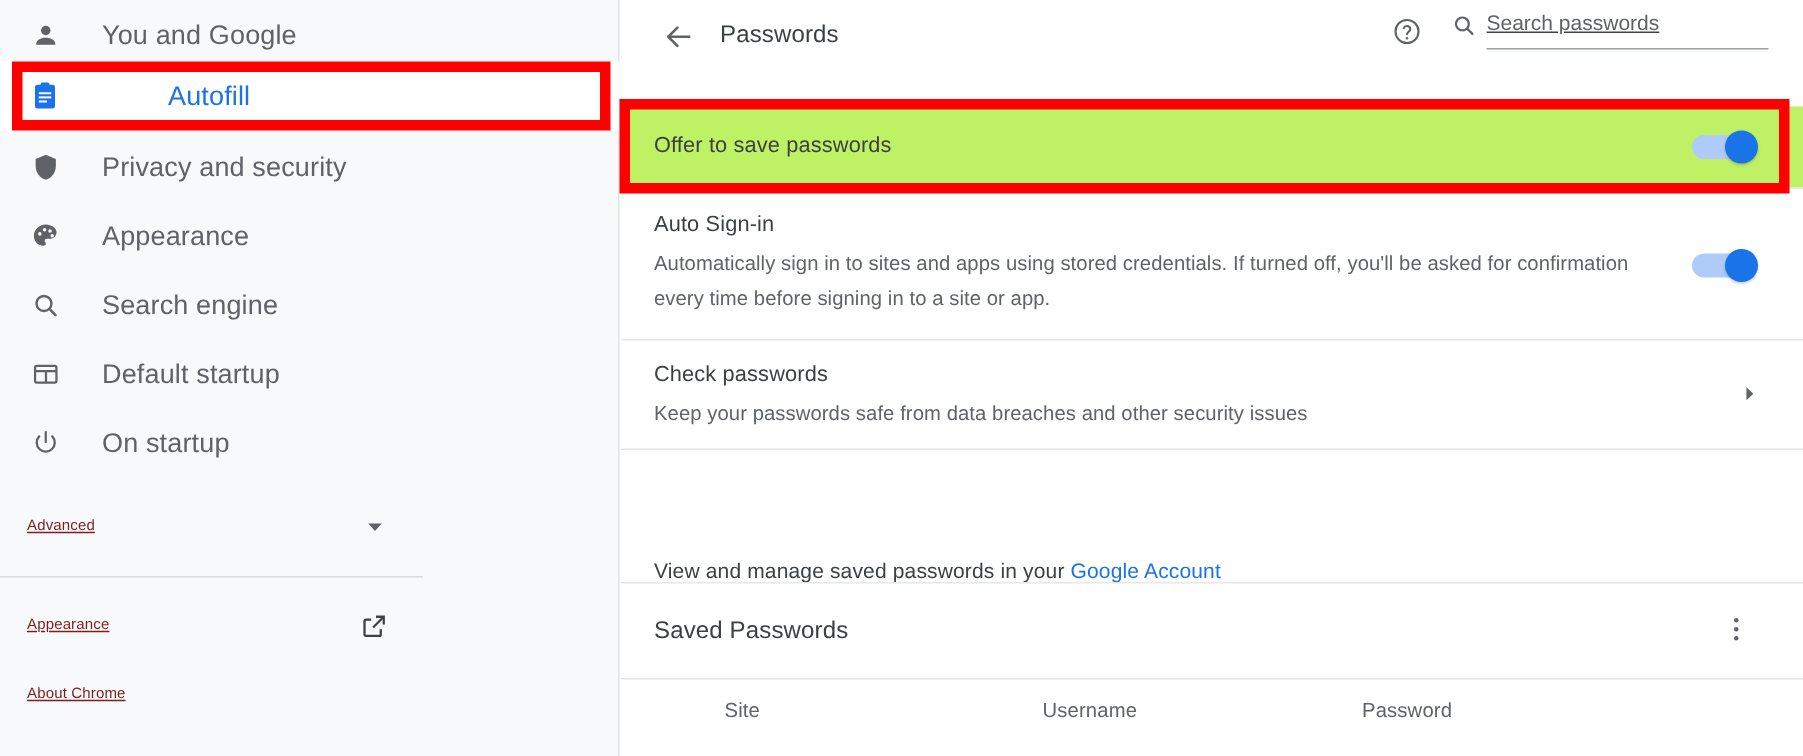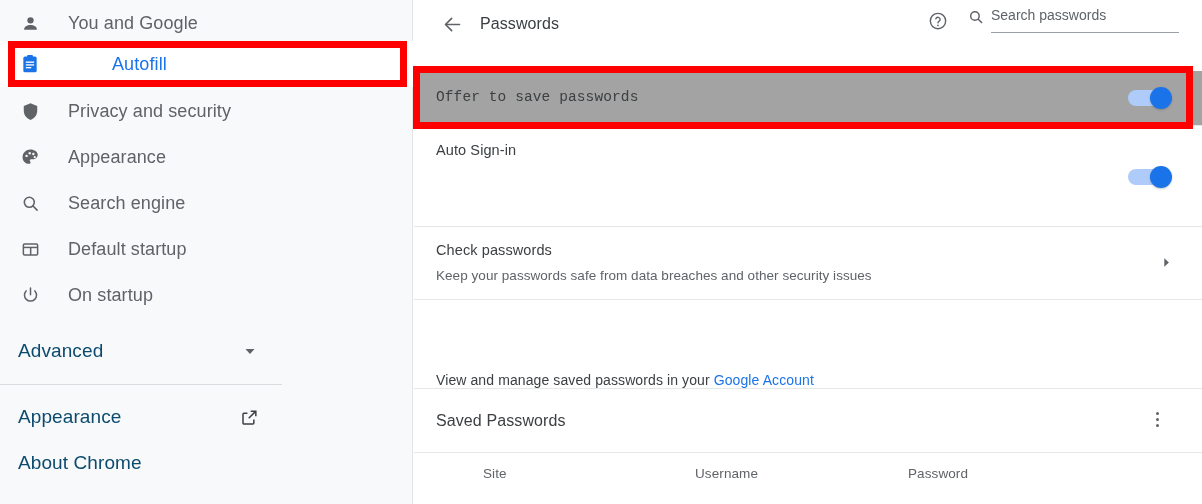--- a/index.html
+++ b/index.html
@@ -69,24 +69,25 @@
     left: 0;
     width: 413px;
     height: 46px;
     box-sizing: border-box;
   }
   .section-label {
     position: absolute;
     left: 18px;
     top: 50%;
     transform: translateY(-50%);
-    font-size: 19px;
-    color: #0c4a6e;
+    font-size: 10px;
+    color: #7f1d1d;
     letter-spacing: .1px;
     white-space: nowrap;
+    text-decoration: underline;
   }
   .section-trailing {
     position: absolute;
     top: 50%;
     transform: translateY(-50%);
     width: 22px;
     height: 22px;
     display: flex;
     align-items: center;
     justify-content: center;
@@ -170,20 +171,21 @@
     top: 0;
     width: 185px;
     height: 26px;
     border: none;
     outline: none;
     background: transparent;
     font-family: "Liberation Sans", sans-serif;
     font-size: 14px;
     color: #3c4043;
     padding: 0;
+    text-decoration: underline;
   }
   #search-input::placeholder {
     color: #5f6368;
     opacity: 1;
   }
   #search-underline {
     position: absolute;
     left: 24px;
     top: 30px;
     width: 188px;
@@ -242,22 +244,21 @@
     left: 24px;
     top: 0px;
     width: 22px;
     height: 22px;
     border-radius: 50%;
     background: #1a73e8;
     box-shadow: 0 1px 2px rgba(60,64,67,.3);
   }
 
   #offer-row {
-    background: #a3a3a3;
-    font-family: Liberation Mono, monospace;
+    background: #bef264;
   }
 
   #gaccount-text {
     position: absolute;
     left: 22px;
     font-size: 14px;
     color: #3c4043;
     letter-spacing: .1px;
     margin-top: 44px;
   }
@@ -464,20 +465,21 @@
       <div class="toggle" style="left:712px; top:16px">
         <span class="track"></span>
         <span class="knob"></span>
       </div>
     </div>
 
     <div class="divider" style="top:125px"></div>
 
     <div class="panel-row" style="top:126px; height:100px;">
       <div class="row-title" style="top:16px">Auto Sign-in</div>
+      <div class="row-sub" style="top:38px; width:650px;">Automatically sign in to sites and apps using stored credentials. If turned off, you'll be asked for confirmation every time before signing in to a site or app.</div>
       <div class="toggle" style="left:712px; top:40px">
         <span class="track"></span>
         <span class="knob"></span>
       </div>
     </div>
 
     <div class="divider" style="top:226px"></div>
 
     <div class="panel-row" style="top:227px; height:72px;">
       <div class="row-title" style="top:15px">Check passwords</div>

